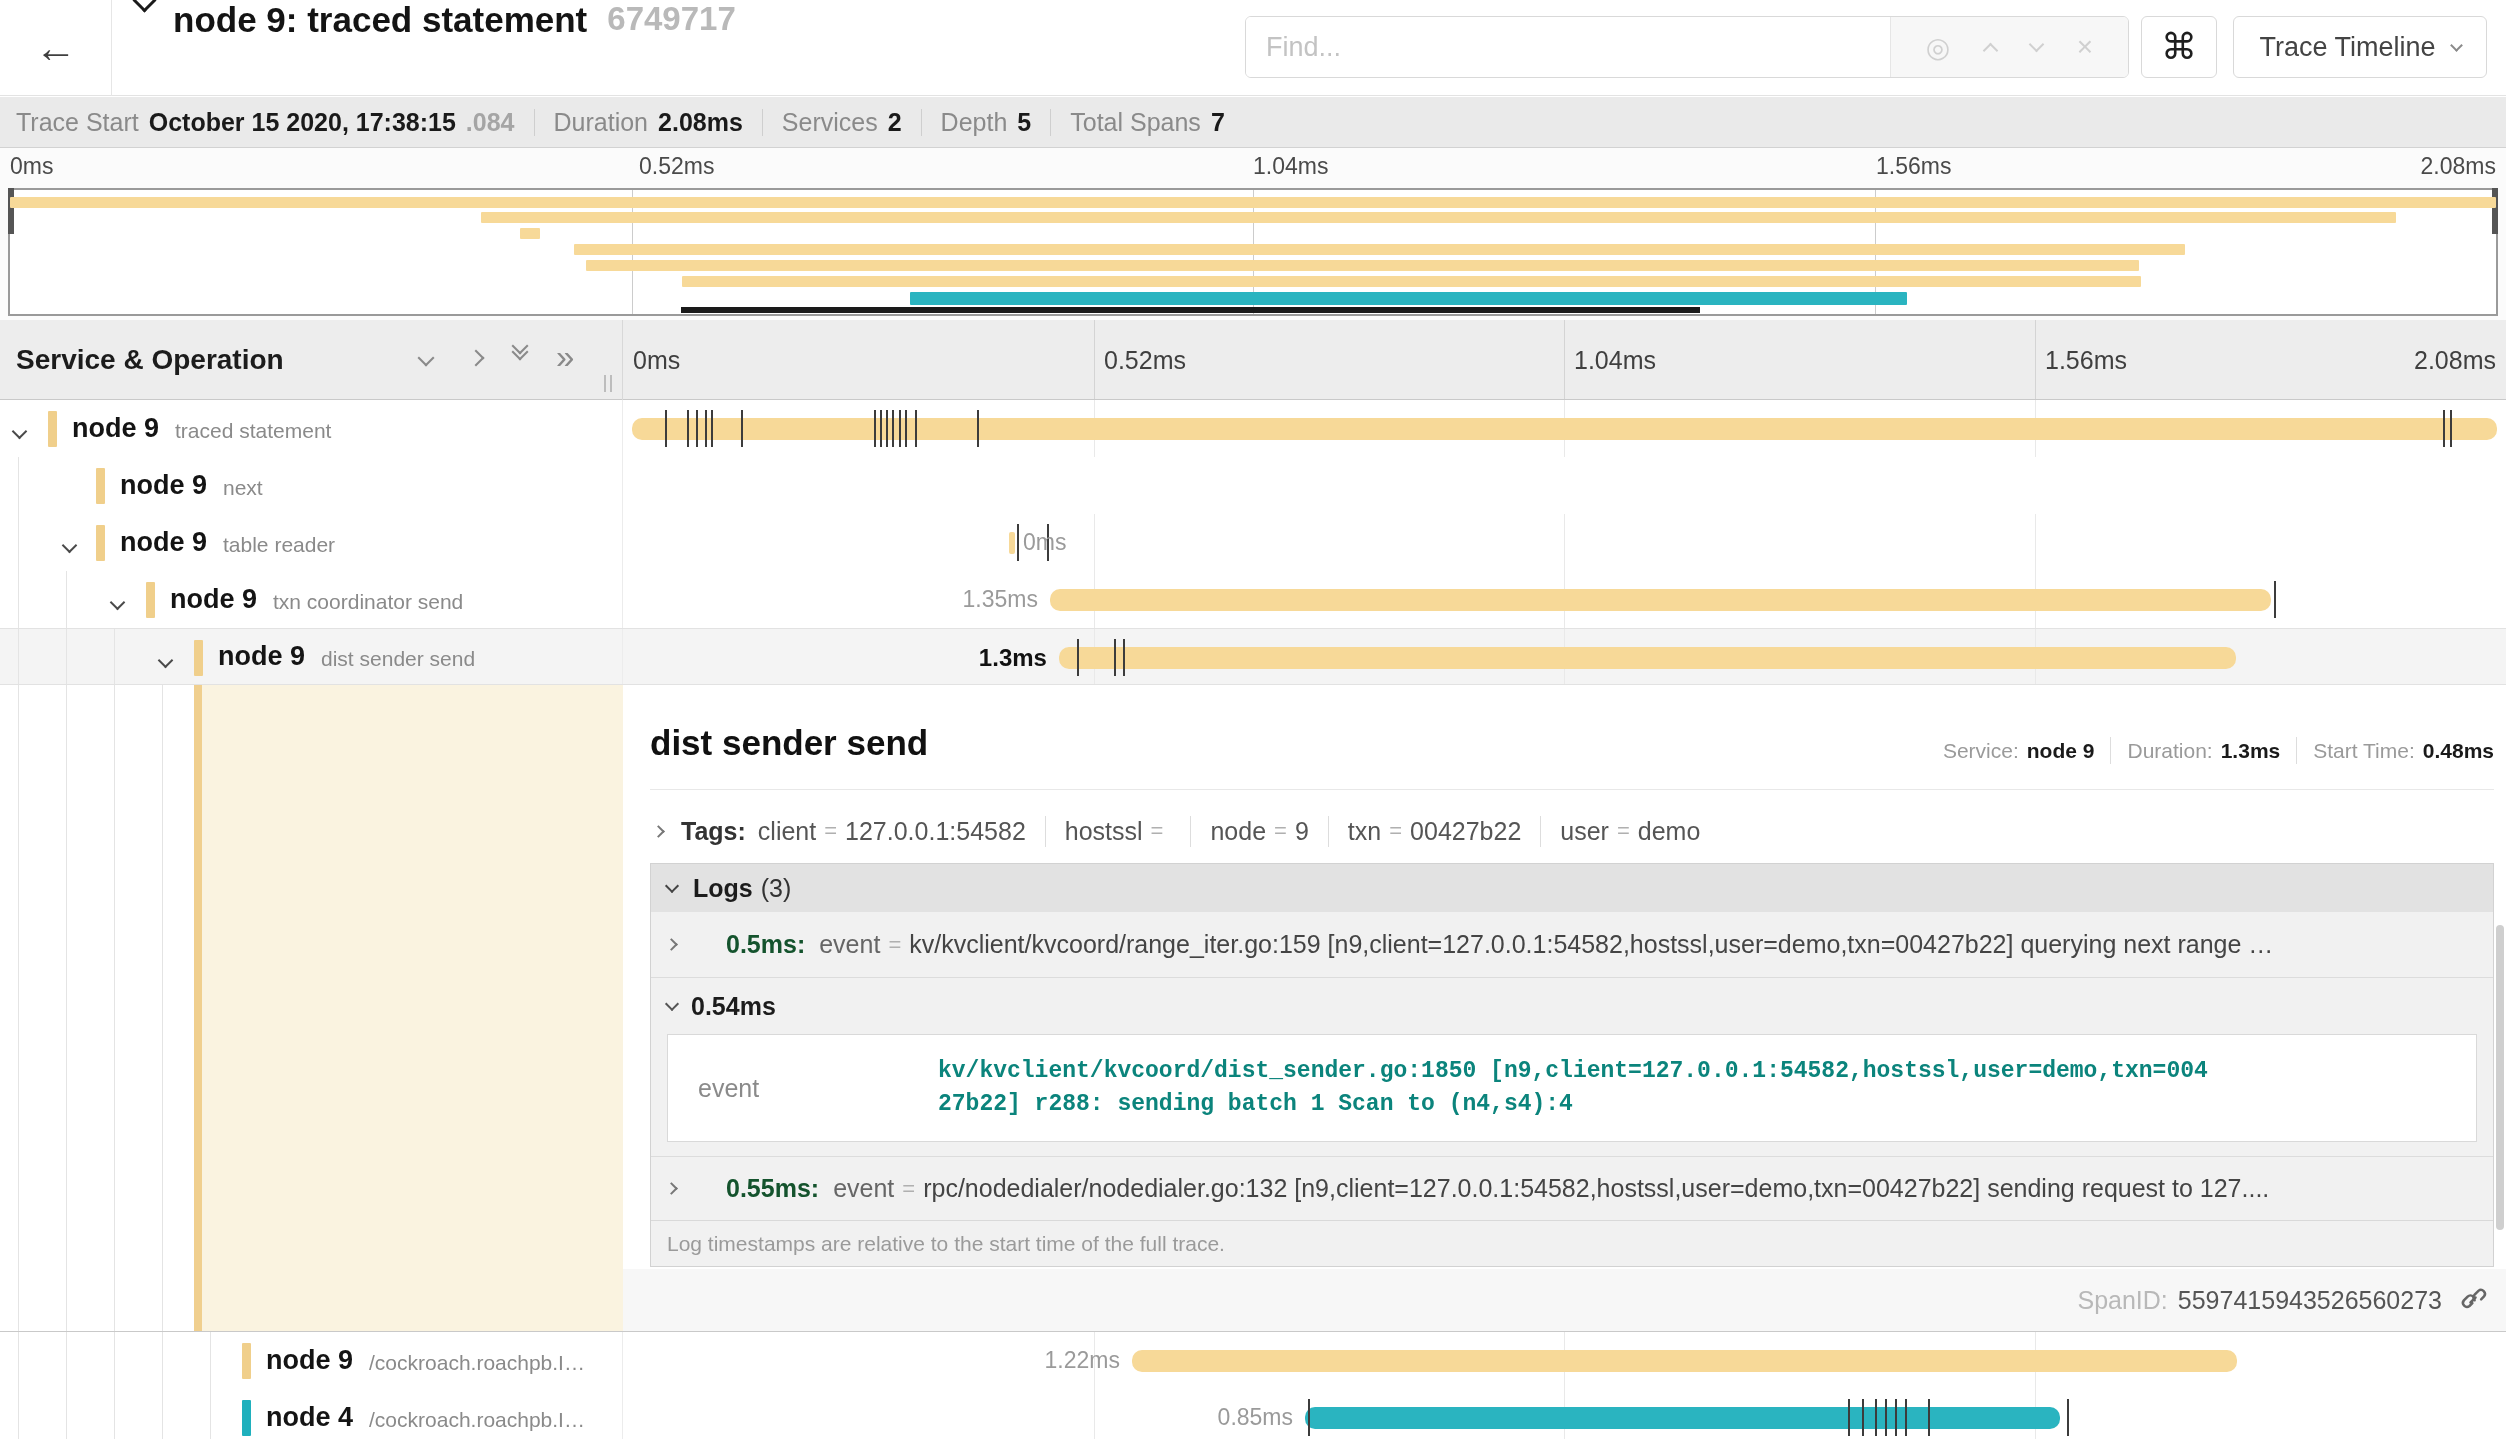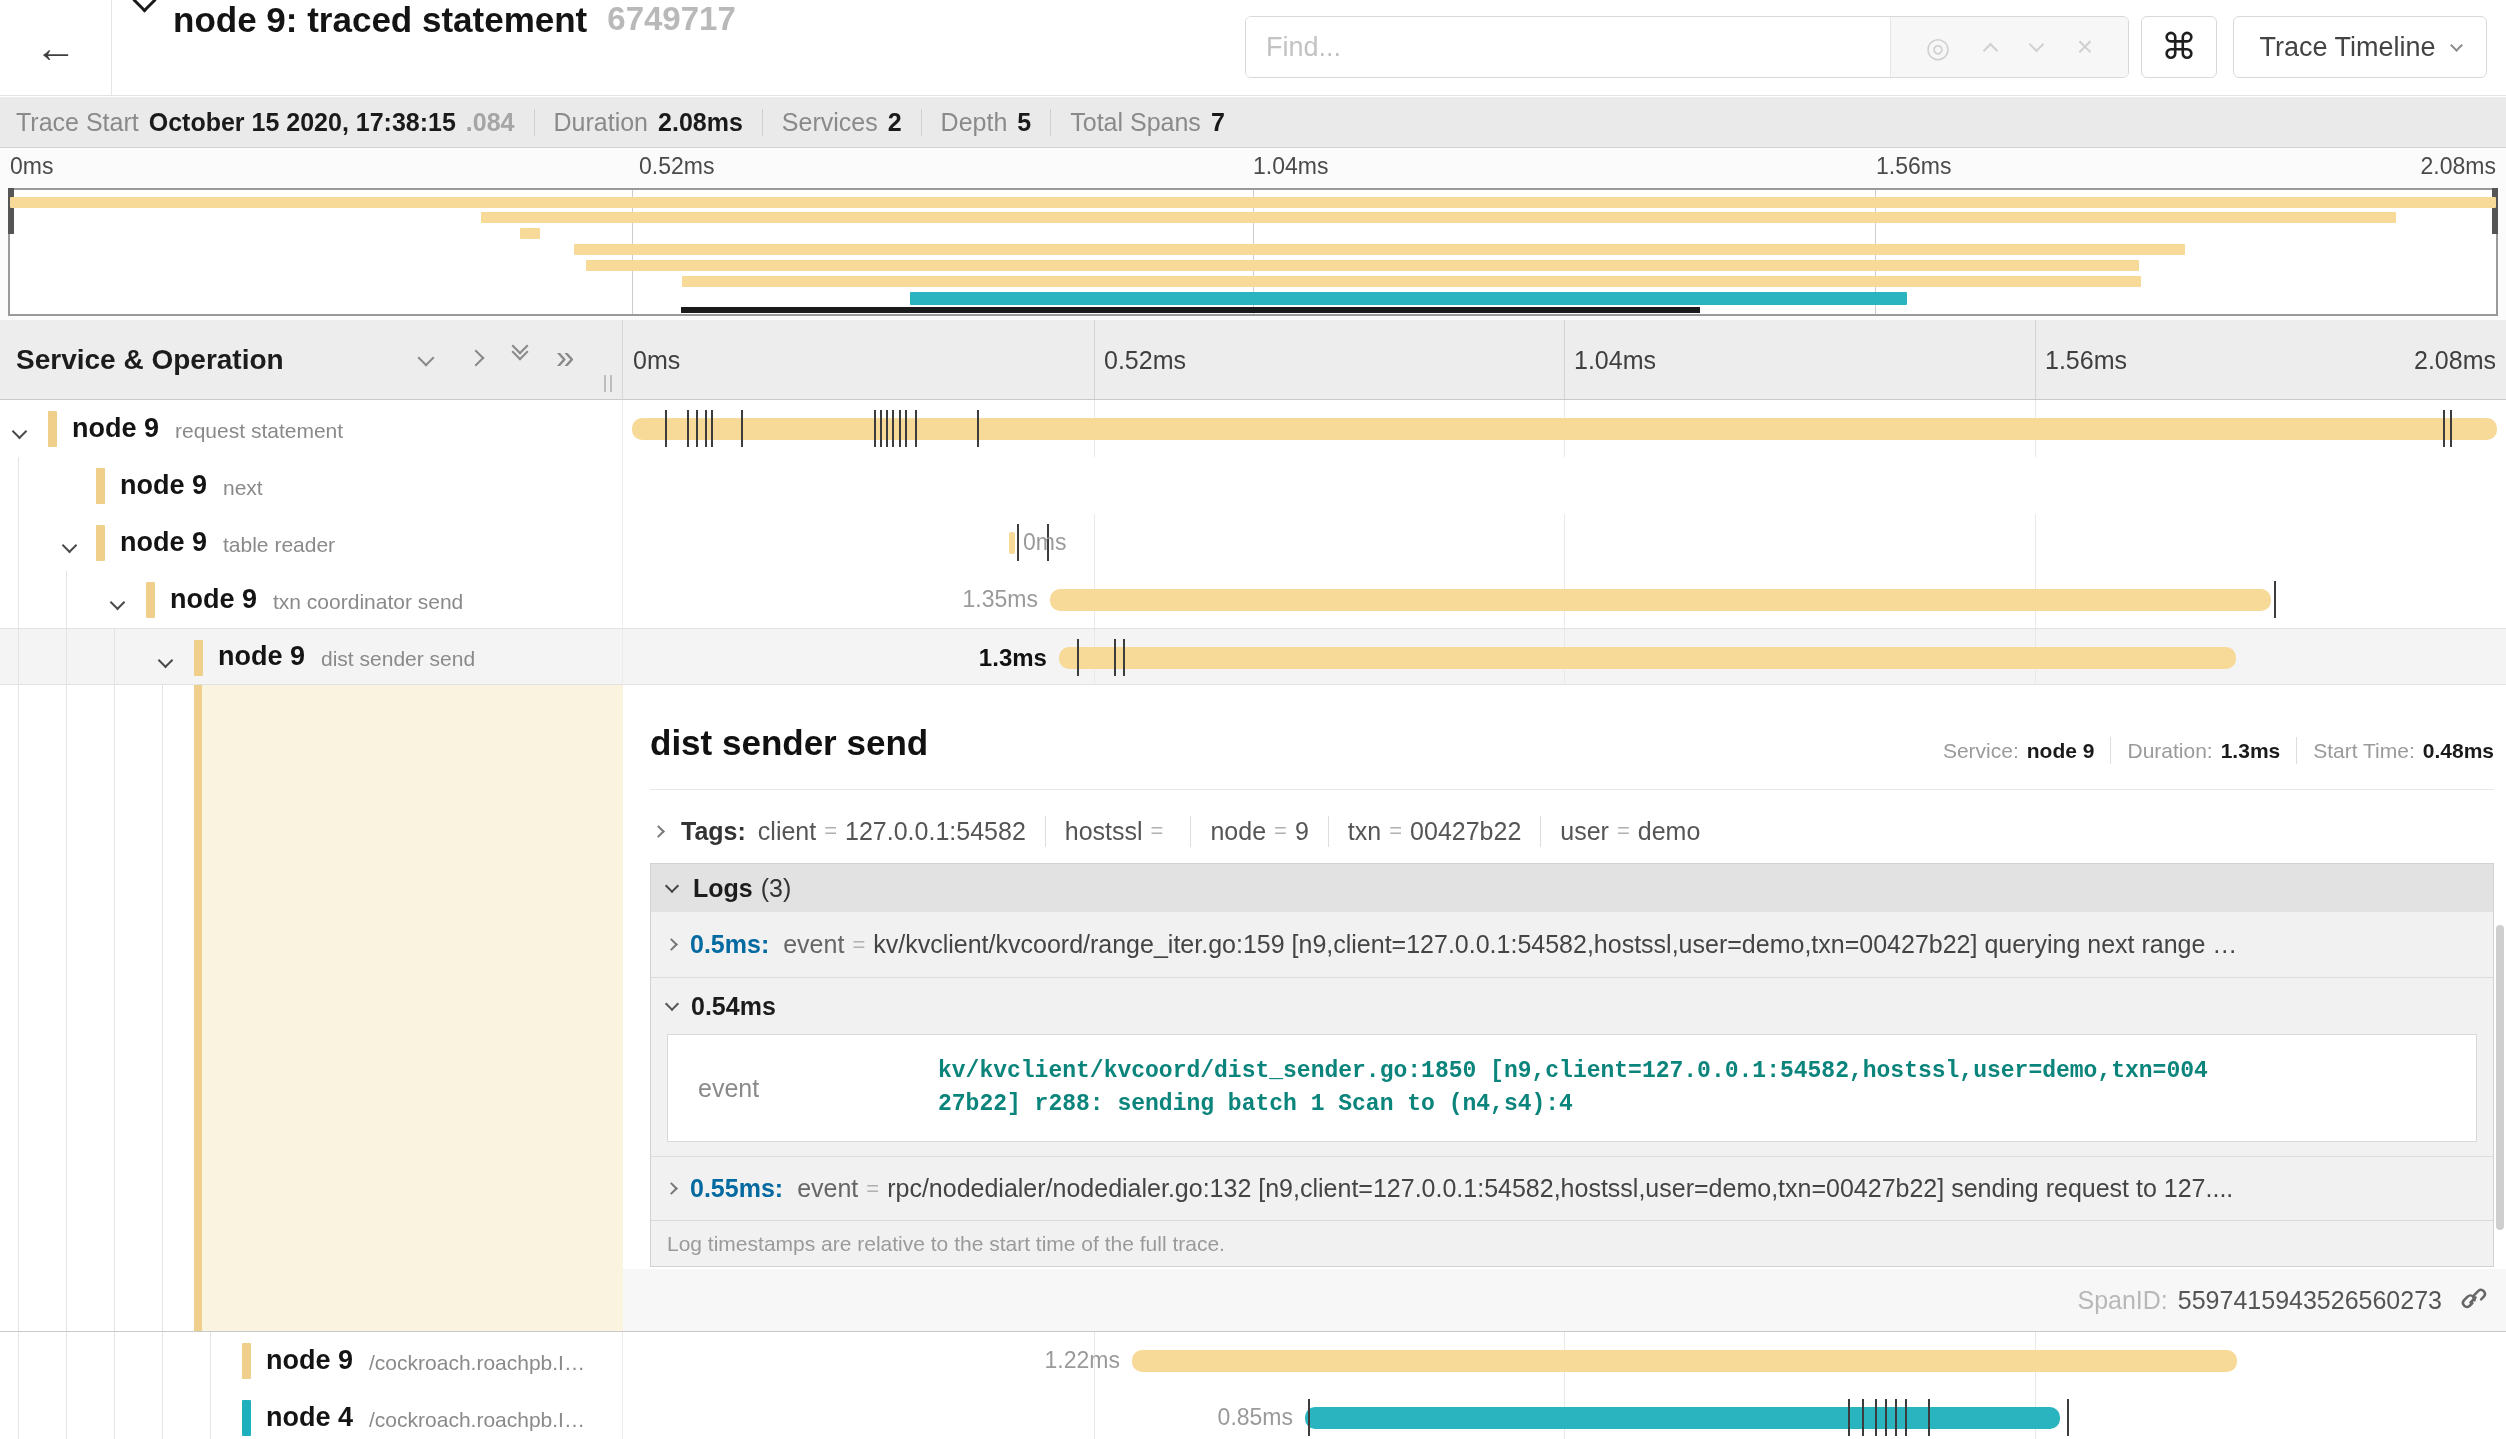--- a/index.html
+++ b/index.html
@@ -113,21 +113,21 @@
   .logs-box { position:absolute; left:27px; right:12px; top:178px; height:404px;
     border:1px solid #d2d2d2; background:#f1f1f1; }
   .logs-header { height:48px; background:#e2e2e2; display:flex; align-items:center; padding-left:16px;
     font-size:25px; cursor:pointer; }
   .logs-header .chev { width:10px; height:10px; color:#444; margin-right:16px; margin-top:-4px; }
   .logs-header b { color:#1c1c1c; margin-right:8px; }
   .logs-header .cnt { color:#333; }
   .log-line { display:flex; align-items:center; padding-left:16px; font-size:25px; white-space:nowrap;
     overflow:hidden; cursor:pointer; }
   .log-line .chev { flex:0 0 auto; width:9px; height:9px; color:#777; margin-right:14px; }
-  .log-time { font-weight:700; color:#0369a1; margin-right:14px; }
+  .log-time { font-weight:700; color:#14532d; margin-right:14px;margin-left:36px; }
   .log-key { color:#666; }
   .log-eq { color:#b0b0b0; margin:0 8px; font-size:22px; }
   .log-val { color:#444; }
   .log-row1 { height:65px; }
   .log-row2 { border-top:1px solid #dcdcdc; }
   .log-row2-head { height:56px; display:flex; align-items:center; padding-left:16px; font-size:25px; cursor:pointer; }
   .log-row2-head .chev { width:10px; height:10px; color:#555; margin-right:14px; margin-top:-4px; }
   .log-row2-head b { color:#1c1c1c; }
   .log-card { margin:0 16px 14px 16px; height:108px; background:#fff; border:1px solid #d9d9d9;
     display:flex; align-items:center; }
@@ -242,21 +242,21 @@
   <span class="col-line" style="left:2035px"></span>
 </div>
 
 <div class="rows-top" id="rows-top">
     <div class="span-row">
       <div class="name-col">
         <span class="tree-chev" style="left: 14px;"><span class="chev down"></span></span>
         <span class="chip" style="left: 48px; background: rgb(240, 207, 139);"></span>
         <span class="span-name" style="left: 72px;">
           <span class="svc">node 9</span>
-          <span class="op">request statement</span>
+          <span class="op">traced statement</span>
         </span>
       </div>
       <div class="tl-col">
         <span class="gridline" style="left: 471px;"></span>
         <span class="gridline" style="left: 941px;"></span>
         <span class="gridline" style="left: 1412px;"></span>
         <span class="span-bar" style="left: 9.415px; width: 1864.17px; background: rgb(247, 217, 152);"></span>
         <span class="tick" style="left: 41.9909px;"></span>
         <span class="tick" style="left: 64.022px;"></span>
         <span class="tick" style="left: 73.0604px;"></span>

